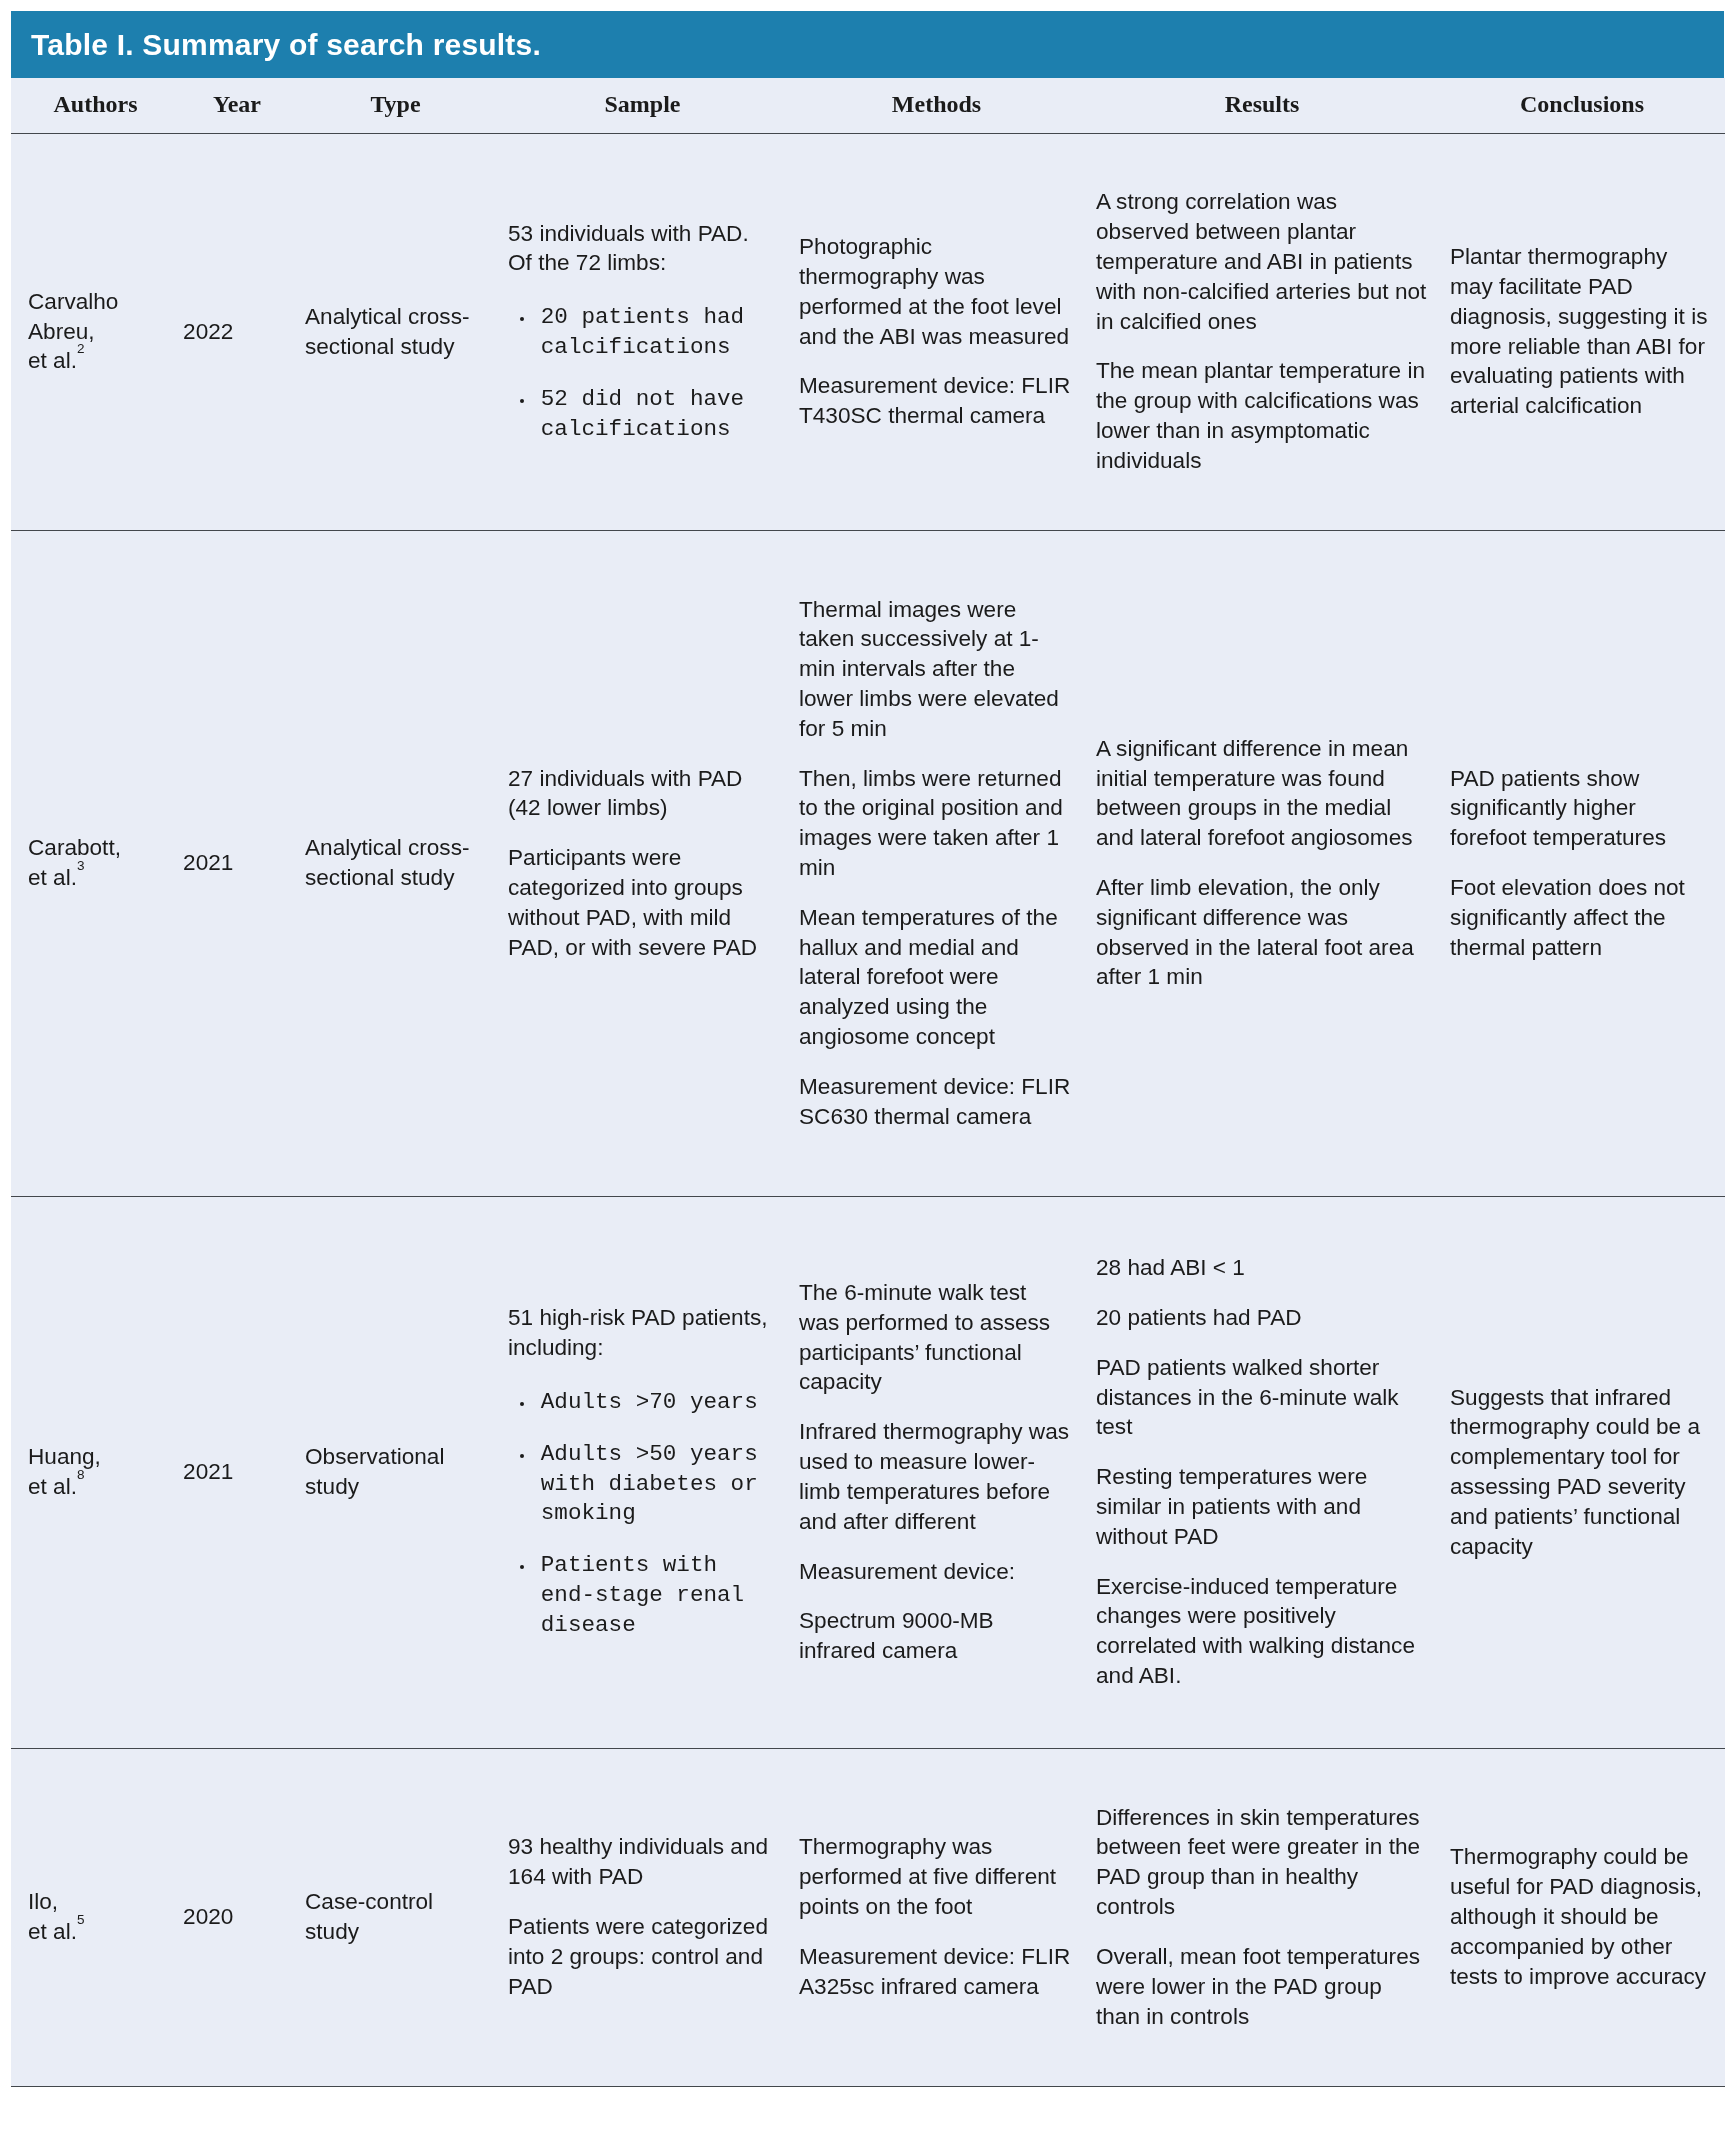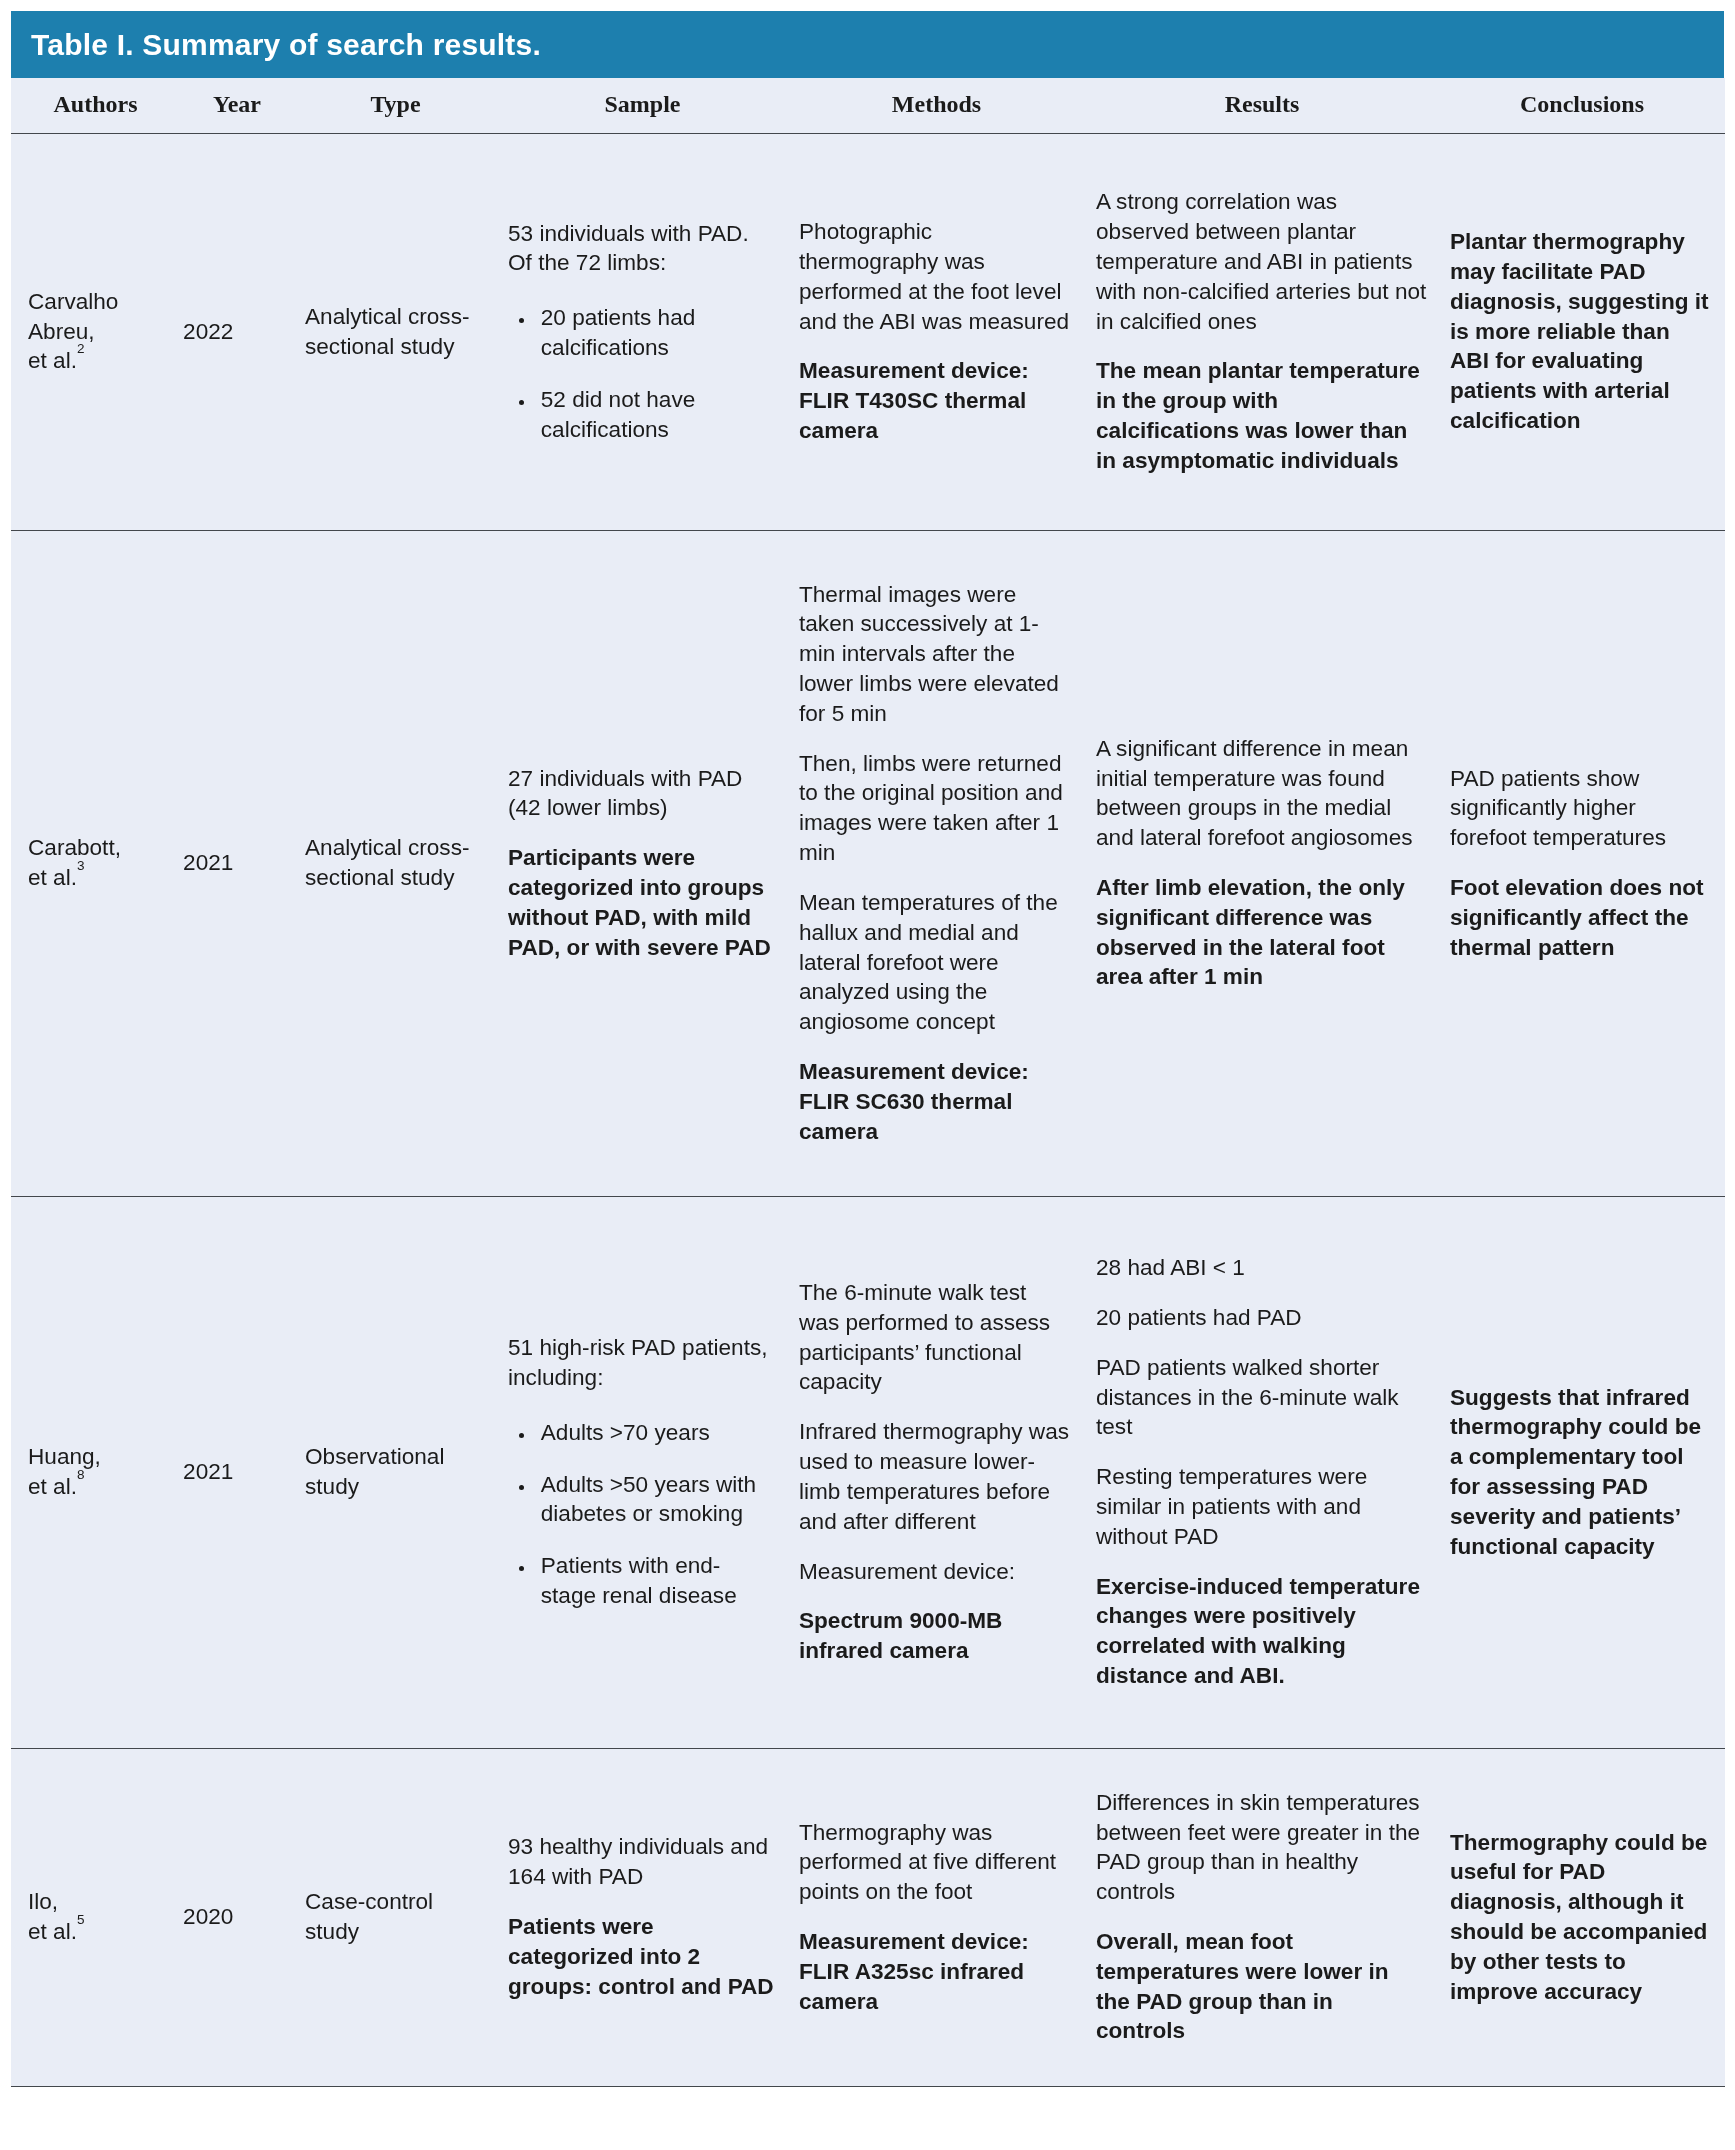--- a/index.html
+++ b/index.html
@@ -67,25 +67,26 @@
   }
   tr.row-1{height:397px;}
   tr.row-2{height:666px;}
   tr.row-3{height:552px;}
   tr.row-4{height:338px;}
   td.td-authors{padding-left:17px;}
   td.td-year{padding-left:3.1px;padding-right:3.1px;}
   .au-etal{display:block;}
   sup.ref{font-size:60%;position:relative;top:-0.5em;line-height:0;}
   .cell p{margin:0 0 20px 0;}
-  .cell p:last-child{margin-bottom:0;font-weight:bold;}
+  .cell p:last-child{margin-bottom:0;}
   .cell ul{
     list-style:disc;
     margin:25px 0 0 0;
     padding-left:26.6px;
+    font-family:Liberation Mono, monospace;
   }
   .cell ul:last-child{margin-bottom:0;}
   .cell li{
     padding-left:6.2px;
     margin-bottom:22px;
   }
   .cell li:last-child{margin-bottom:0;}
   .cell li::marker{font-size:0.7em;}
   .footnote{
     margin:20px 0 0 12.5px;

